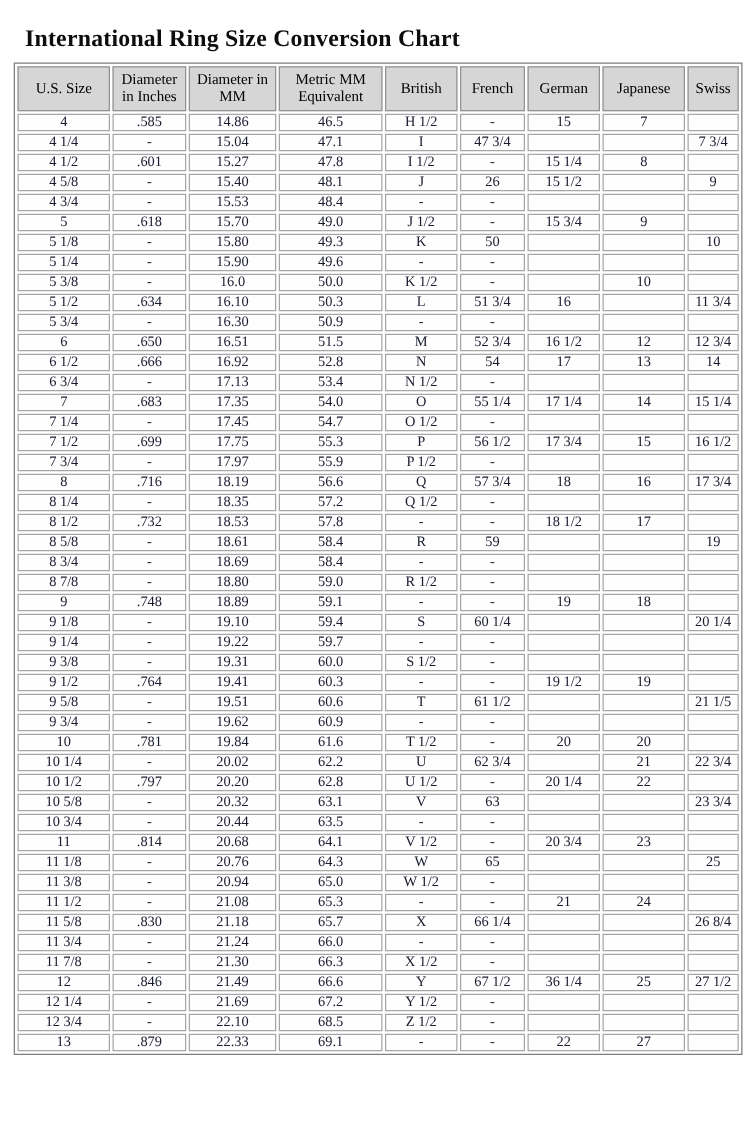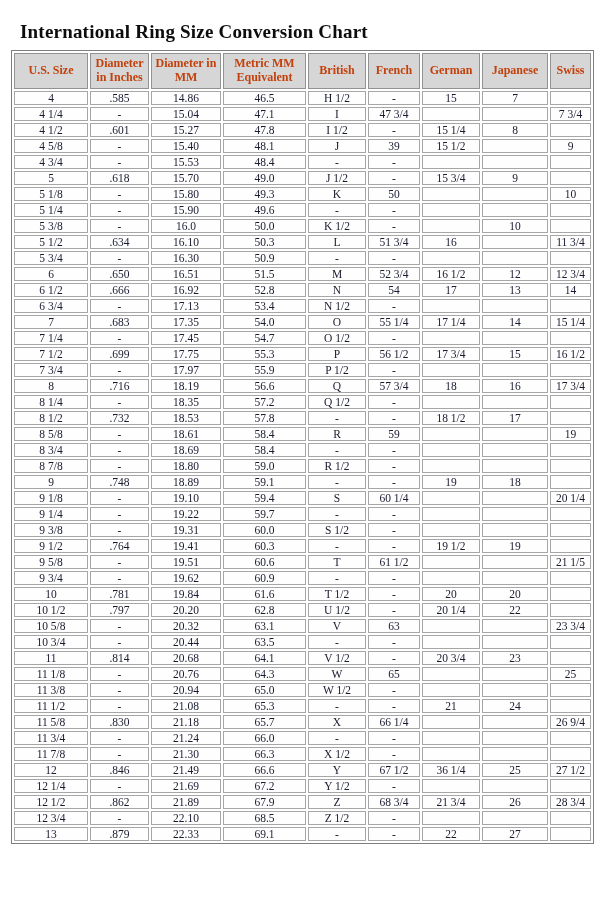--- a/index.html
+++ b/index.html
@@ -33,22 +33,22 @@
     table-layout: fixed;
     border-collapse: separate;
     border-spacing: 2px;
     border: 1px solid #7e7e7e;
     background: #ffffff;
   }
   table.ring-table th {
     background: #d6d6d6;
     border: 1px solid #929292;
     font-size: 12px;
-    font-weight: bold;
-    color: #c2410c;
+    font-weight: normal;
+    color: #000000;
     text-align: center;
     vertical-align: middle;
     padding: 2px 1px;
     height: 30px;
     line-height: 1.15;
   }
   table.ring-table td {
     background: #fefefe;
     border: 1px solid #a6a6a6;
     font-size: 11.5px;
@@ -126,21 +126,21 @@
           <td>15 1/4</td>
           <td>8</td>
           <td></td>
         </tr>
         <tr>
           <td>4 5/8</td>
           <td>-</td>
           <td>15.40</td>
           <td>48.1</td>
           <td>J</td>
-          <td>39</td>
+          <td>26</td>
           <td>15 1/2</td>
           <td></td>
           <td>9</td>
         </tr>
         <tr>
           <td>4 3/4</td>
           <td>-</td>
           <td>15.53</td>
           <td>48.4</td>
           <td>-</td>
@@ -440,20 +440,31 @@
           <td>.781</td>
           <td>19.84</td>
           <td>61.6</td>
           <td>T 1/2</td>
           <td>-</td>
           <td>20</td>
           <td>20</td>
           <td></td>
         </tr>
         <tr>
+          <td>10 1/4</td>
+          <td>-</td>
+          <td>20.02</td>
+          <td>62.2</td>
+          <td>U</td>
+          <td>62 3/4</td>
+          <td></td>
+          <td>21</td>
+          <td>22 3/4</td>
+        </tr>
+        <tr>
           <td>10 1/2</td>
           <td>.797</td>
           <td>20.20</td>
           <td>62.8</td>
           <td>U 1/2</td>
           <td>-</td>
           <td>20 1/4</td>
           <td>22</td>
           <td></td>
         </tr>
@@ -525,21 +536,21 @@
         </tr>
         <tr>
           <td>11 5/8</td>
           <td>.830</td>
           <td>21.18</td>
           <td>65.7</td>
           <td>X</td>
           <td>66 1/4</td>
           <td></td>
           <td></td>
-          <td>26 9/4</td>
+          <td>26 8/4</td>
         </tr>
         <tr>
           <td>11 3/4</td>
           <td>-</td>
           <td>21.24</td>
           <td>66.0</td>
           <td>-</td>
           <td>-</td>
           <td></td>
           <td></td>
@@ -572,31 +583,20 @@
           <td>-</td>
           <td>21.69</td>
           <td>67.2</td>
           <td>Y 1/2</td>
           <td>-</td>
           <td></td>
           <td></td>
           <td></td>
         </tr>
         <tr>
-          <td>12 1/2</td>
-          <td>.862</td>
-          <td>21.89</td>
-          <td>67.9</td>
-          <td>Z</td>
-          <td>68 3/4</td>
-          <td>21 3/4</td>
-          <td>26</td>
-          <td>28 3/4</td>
-        </tr>
-        <tr>
           <td>12 3/4</td>
           <td>-</td>
           <td>22.10</td>
           <td>68.5</td>
           <td>Z 1/2</td>
           <td>-</td>
           <td></td>
           <td></td>
           <td></td>
         </tr>

